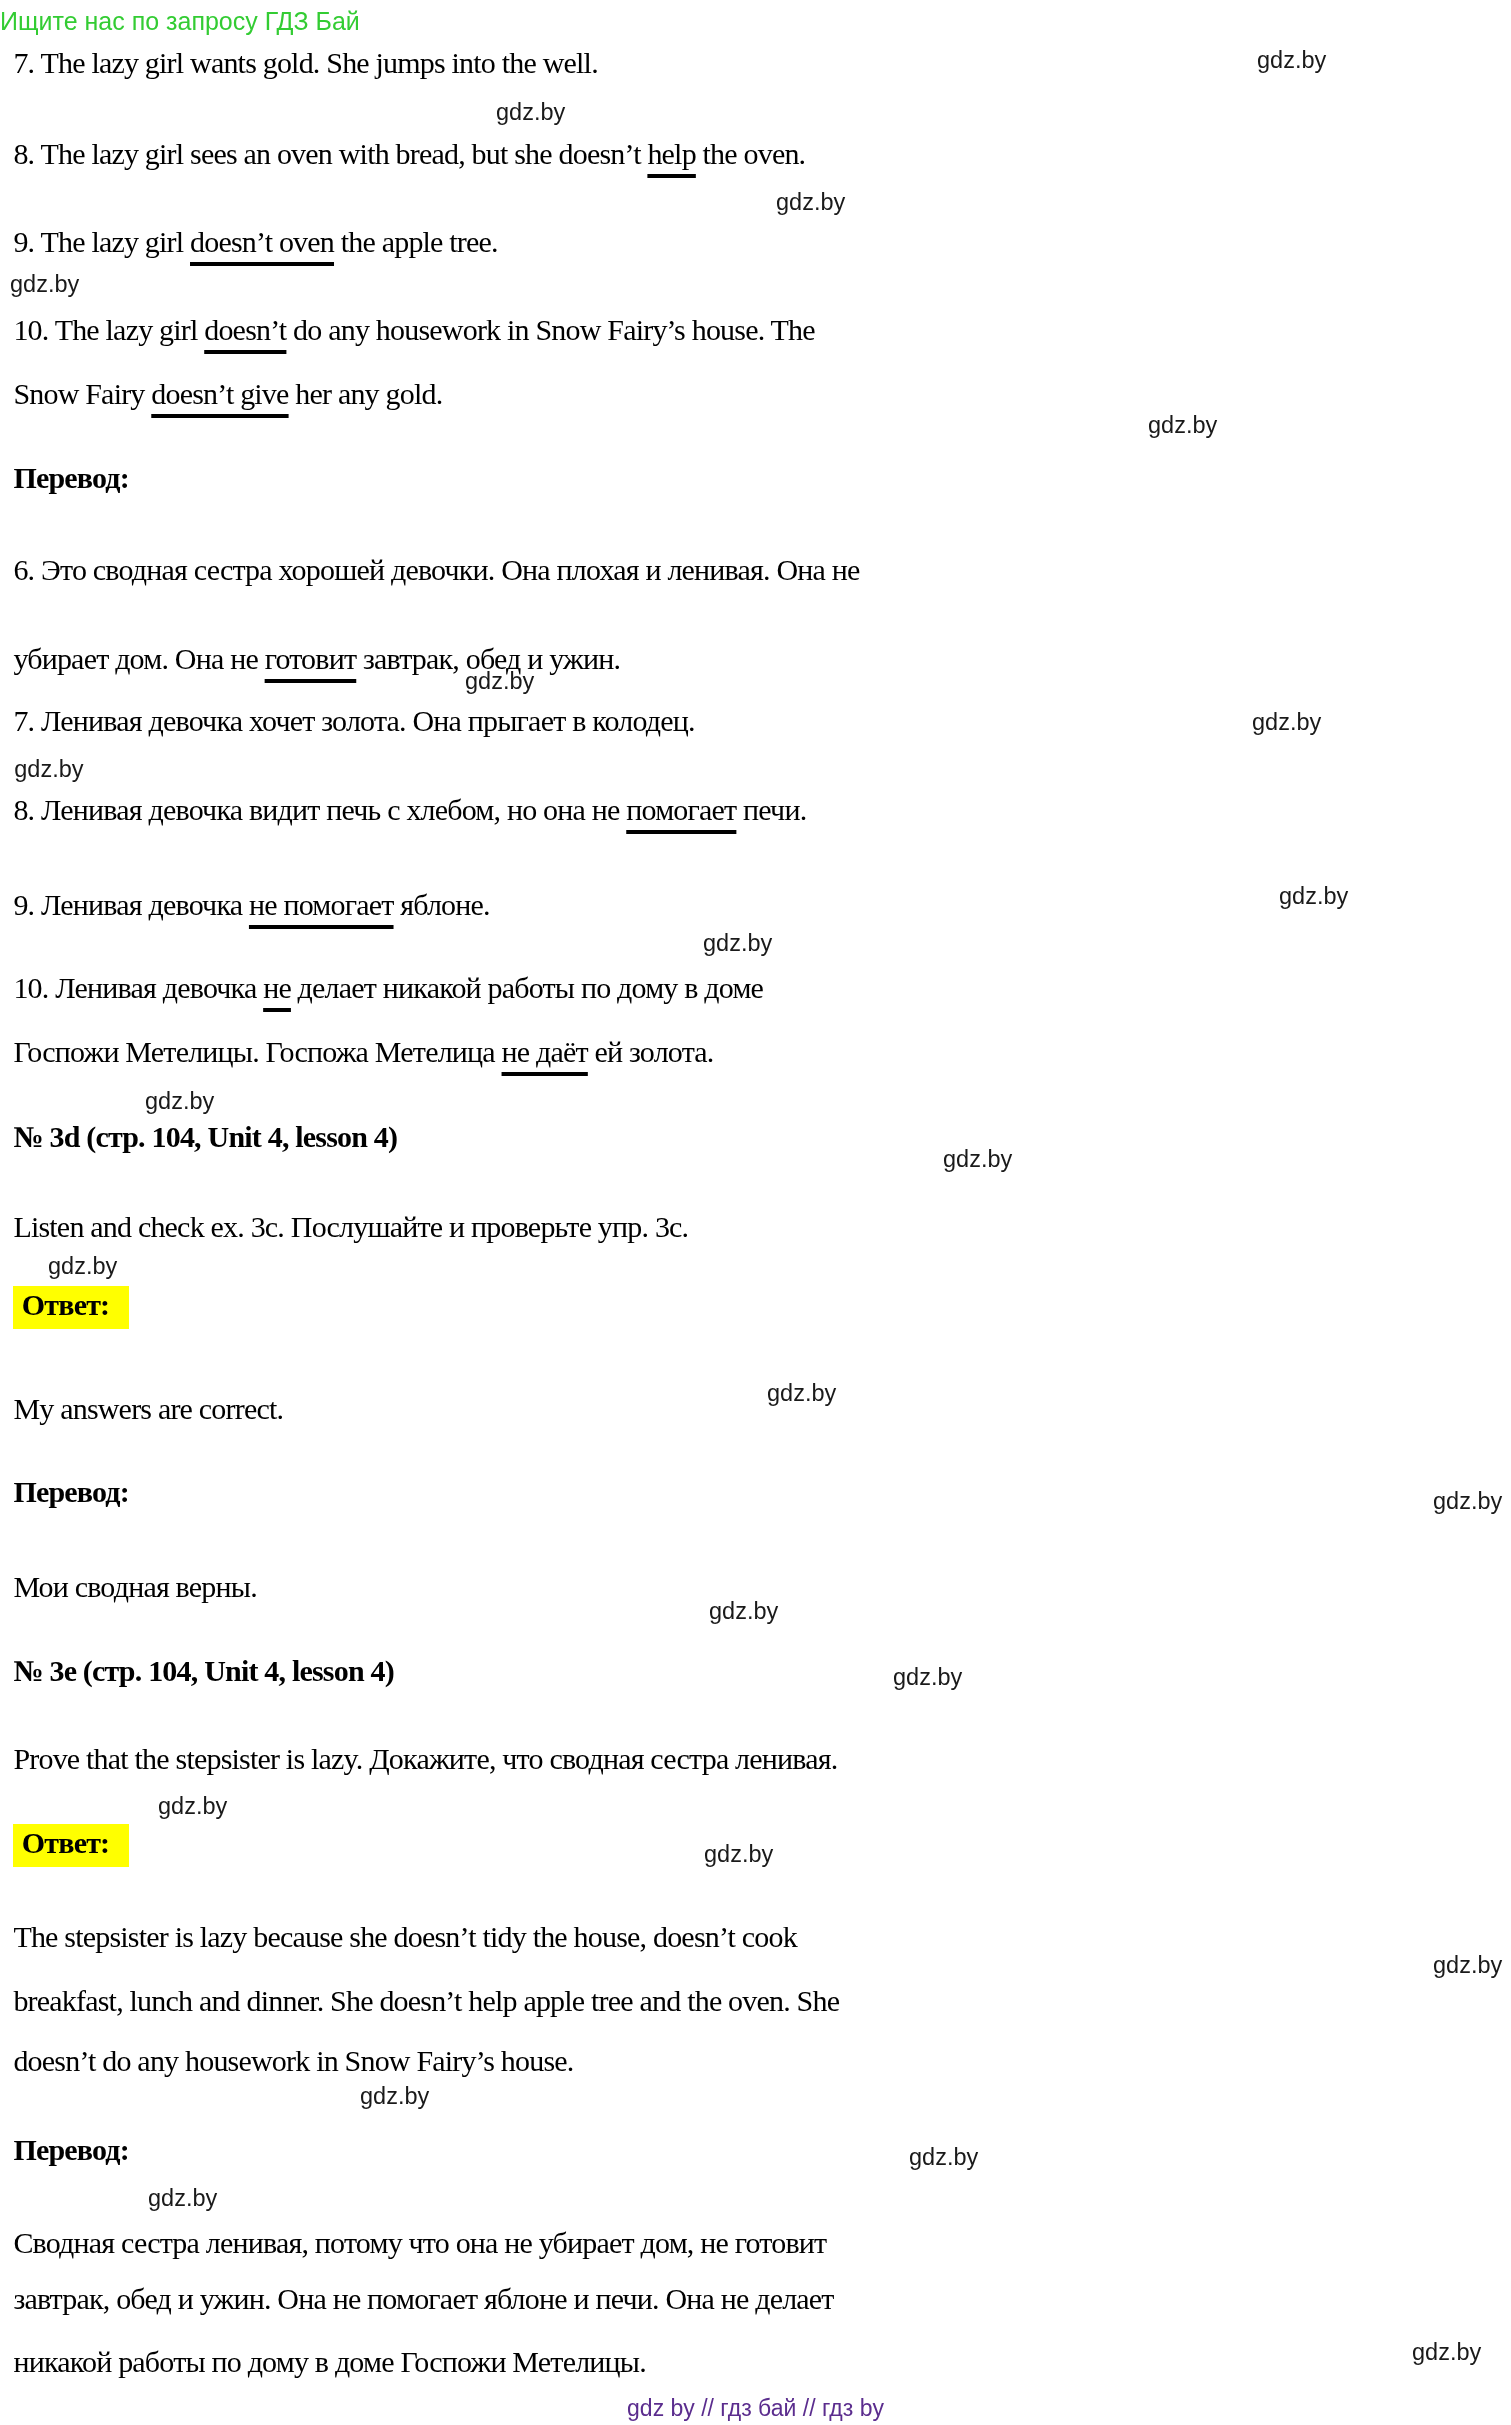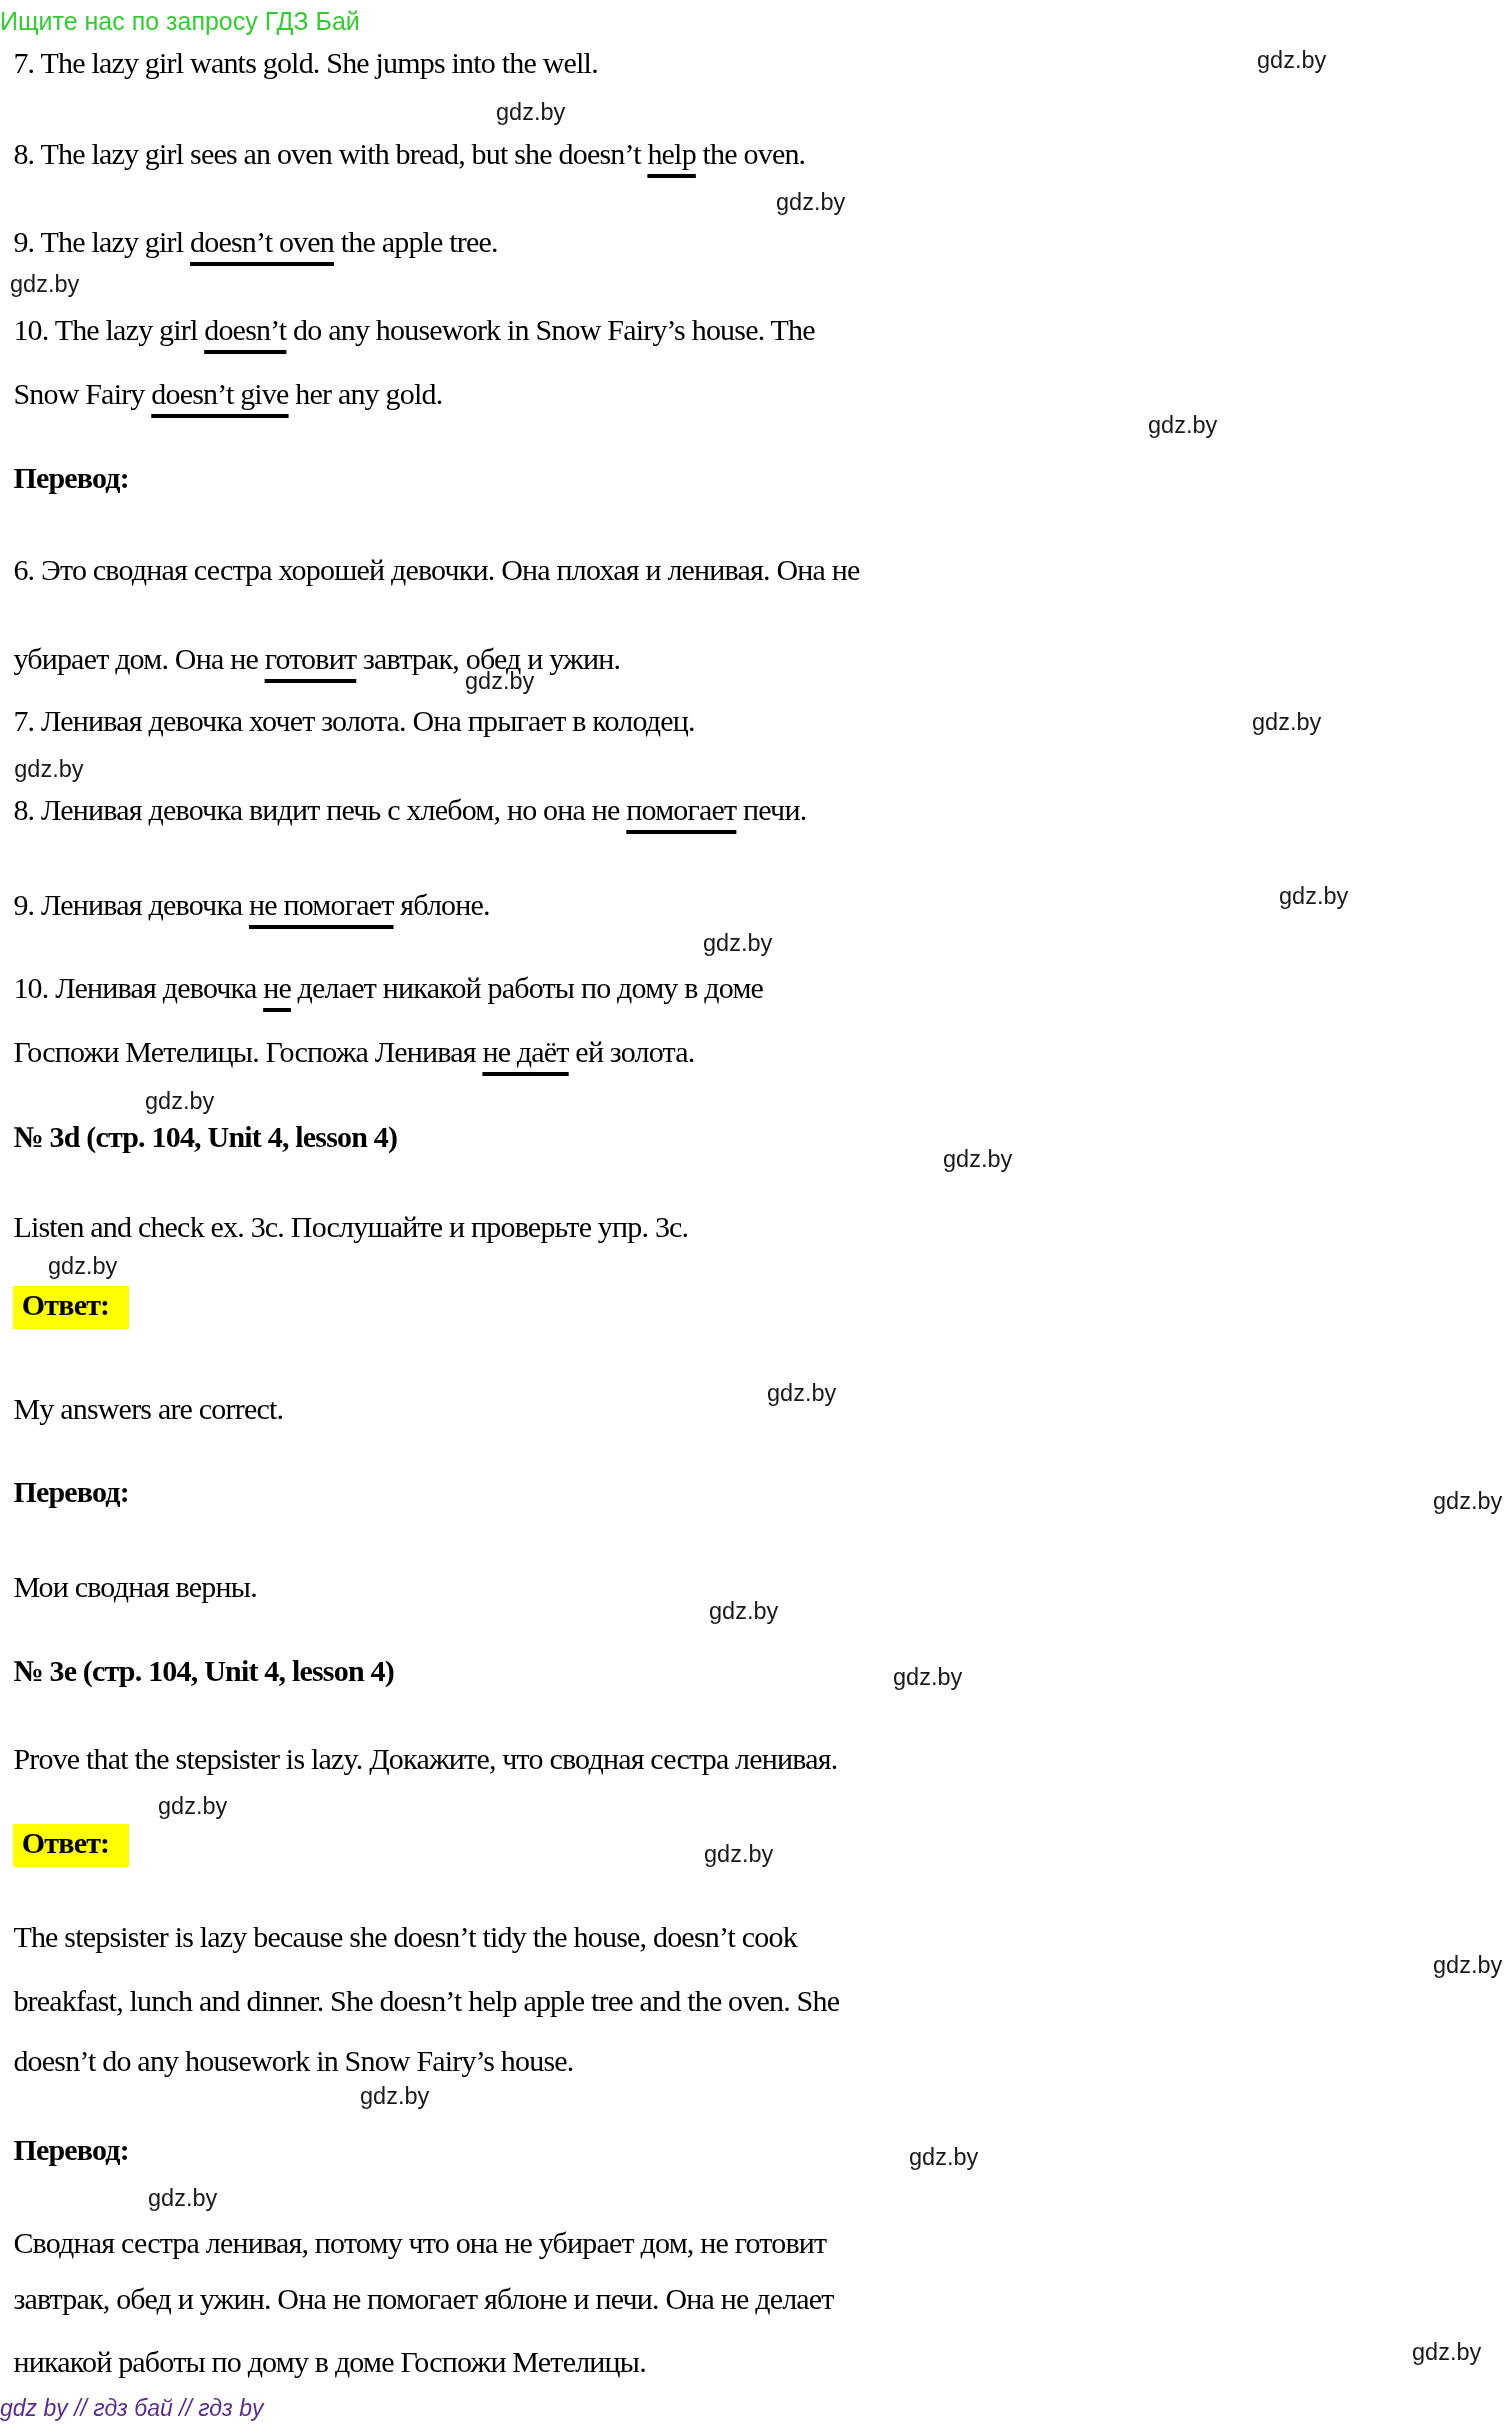--- a/index.html
+++ b/index.html
@@ -32,45 +32,44 @@
   }
   .answer-label{
     background:var(--highlight-yellow);
     padding:1.7px 20px 8.4px 8.4px;
   }
   .wm{
     position:absolute;font-family:"Liberation Sans",sans-serif;font-size:23.5px;
     color:var(--watermark-gray);white-space:nowrap;letter-spacing:0;
   }
   .footer{
-    position:absolute;top:2395px;left:0;width:100%;
+    position:absolute;top:2395px;left:0;width:100%;text-align:center;
     font-family:"Liberation Sans",sans-serif;font-size:23px;
     color:var(--footer-purple);
-    font-style:italic;
   }
 </style>
 </head>
 <body>
 
 <div class="banner">Ищите нас по запросу ГДЗ Бай</div>
 
 <div class="line" style="left:13.4px;top:46px">7. The lazy girl wants gold. She jumps into the well.</div>
 <div class="line" style="left:13.4px;top:137px"><span>8. The lazy girl sees an oven with bread, but she doesn’t </span><span class="u">help</span><span> the oven.</span></div>
 <div class="line" style="left:13.4px;top:225px"><span>9. The lazy girl </span><span class="u">doesn’t oven</span><span> the apple tree.</span></div>
 <div class="line" style="left:13.4px;top:313px"><span>10. The lazy girl </span><span class="u">doesn’t</span><span> do any housework in Snow Fairy’s house. The</span></div>
 <div class="line" style="left:13.4px;top:377px"><span>Snow Fairy </span><span class="u">doesn’t give</span><span> her any gold.</span></div>
 
 <div class="line bold" style="left:13.4px;top:461px">Перевод:</div>
 <div class="line" style="left:13.4px;top:553px">6. Это сводная сестра хорошей девочки. Она плохая и ленивая. Она не</div>
 <div class="line" style="left:13.4px;top:642px"><span>убирает дом. Она не </span><span class="u">готовит</span><span> завтрак, обед и ужин.</span></div>
 <div class="line" style="left:13.4px;top:704px">7. Ленивая девочка хочет золота. Она прыгает в колодец.</div>
 <div class="line" style="left:13.4px;top:793px"><span>8. Ленивая девочка видит печь с хлебом, но она не </span><span class="u">помогает</span><span> печи.</span></div>
 <div class="line" style="left:13.4px;top:888px"><span>9. Ленивая девочка </span><span class="u">не помогает</span><span> яблоне.</span></div>
 <div class="line" style="left:13.4px;top:971px"><span>10. Ленивая девочка </span><span class="u">не</span><span> делает никакой работы по дому в доме</span></div>
-<div class="line" style="left:13.4px;top:1035px"><span>Госпожи Метелицы. Госпожа Ленивая </span><span class="u">не даёт</span><span> ей золота.</span></div>
+<div class="line" style="left:13.4px;top:1035px"><span>Госпожи Метелицы. Госпожа Метелица </span><span class="u">не даёт</span><span> ей золота.</span></div>
 
 <div class="line bold" style="left:13.4px;top:1120px">№ 3d (стр. 104, Unit 4, lesson 4)</div>
 <div class="line" style="left:13.4px;top:1210px">Listen and check ex. 3c. Послушайте и проверьте упр. 3c.</div>
 <div class="line bold" style="left:13.4px;top:1288px"><span class="answer-label">Ответ:</span></div>
 <div class="line" style="left:13.4px;top:1392px">My answers are correct.</div>
 <div class="line bold" style="left:13.4px;top:1475px">Перевод:</div>
 <div class="line" style="left:13.4px;top:1570px">Мои сводная верны.</div>
 
 <div class="line bold" style="left:13.4px;top:1654px">№ 3e (стр. 104, Unit 4, lesson 4)</div>
 <div class="line" style="left:13.4px;top:1742px">Prove that the stepsister is lazy. Докажите, что сводная сестра ленивая.</div>

